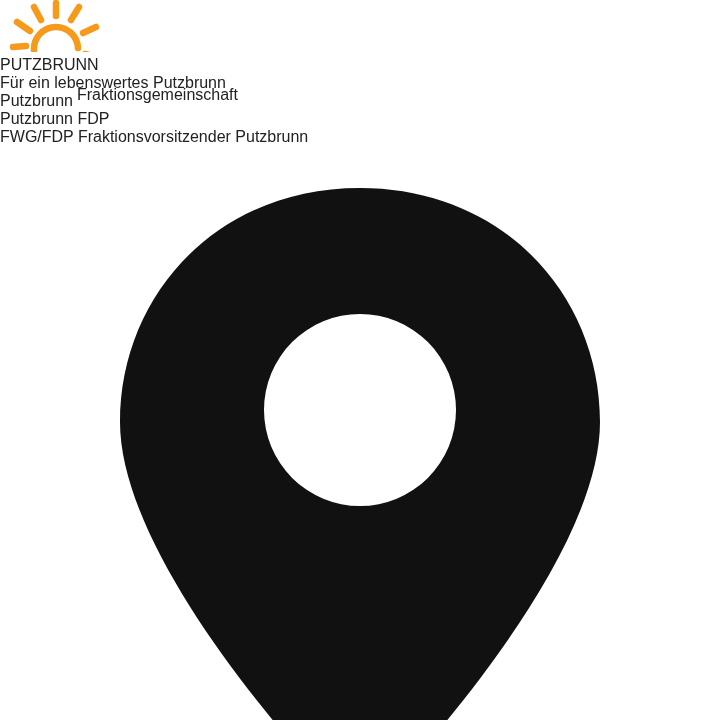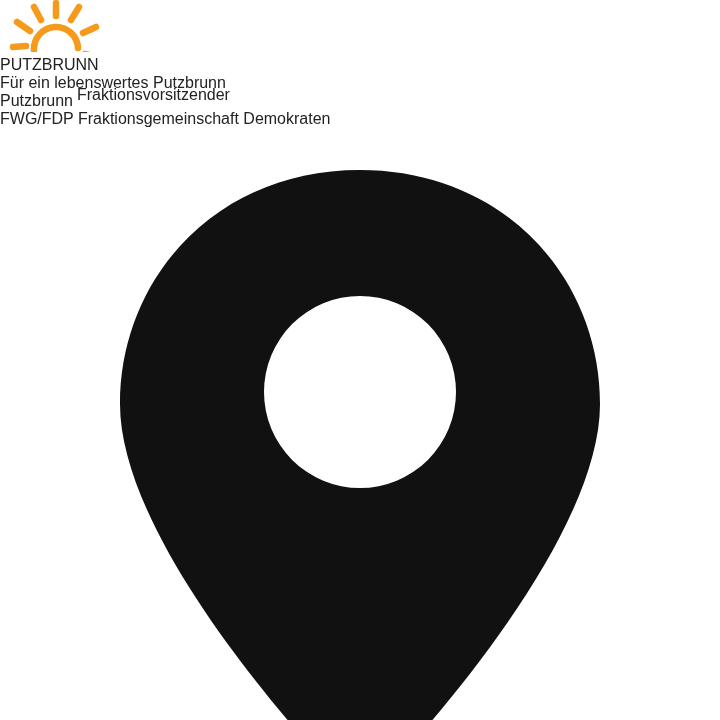--- a/index.html
+++ b/index.html
@@ -33,21 +33,21 @@
   .srow{position:relative;height:14px;line-height:14px;}
   .sicon{position:absolute;left:81px;top:1px;width:12px;height:12px;}
 </style>
 </head>
 <body>
 
 <div class="page">
 
   
   <div class="banner">
-    <div class="banner-text">Fraktionsvorsitzender</div>
+    <div class="banner-text">Fraktionsgemeinschaft</div>
   </div>
 
   
   <svg class="sun" width="110" height="52" viewBox="0 0 110 52">
     <g stroke="#f59a1a" stroke-width="6.5" stroke-linecap="round" fill="none">
       <path d="M34 50 A22 22 0 1 1 78 48"></path>
       <line x1="26" y1="46" x2="13" y2="47"></line>
       <line x1="30" y1="31" x2="17" y2="22"></line>
       <line x1="41" y1="20" x2="34" y2="7"></line>
       <line x1="56" y1="16" x2="56" y2="3"></line>
@@ -56,24 +56,28 @@
       <line x1="85" y1="54" x2="98" y2="57"></line>
     </g>
   </svg>
   <div class="fwg-line2">PUTZBRUNN</div>
   <div class="fwg-slogan">Für ein lebenswertes Putzbrunn</div>
 
   
   <div class="fdp-name">
     <div>Putzbrunn</div>
   </div>
+  <div class="fdp-box">
+    <span class="fdp-box-small">Putzbrunn</span>
+    <span class="fdp-box-big">FDP</span>
+  </div>
 
   
   <div class="sender">
-    <div class="sender-header">FWG/FDP Fraktionsgemeinschaft Demokraten</div>
+    <div class="sender-header">FWG/FDP Fraktionsvorsitzender Putzbrunn</div>
     <div class="srow">
       <svg class="sicon" viewBox="0 0 12 12">
         <path d="M6 0.7 C3.6 0.7 2 2.5 2 4.6 C2 7.2 6 11.2 6 11.2 C6 11.2 10 7.2 10 4.6 C10 2.5 8.4 0.7 6 0.7 Z M6 6 A1.6 1.6 0 1 1 6 2.8 A1.6 1.6 0 1 1 6 6 Z" fill="#111" fill-rule="evenodd"></path>
       </svg>
       
     </div>
 
   </div>
 
   

